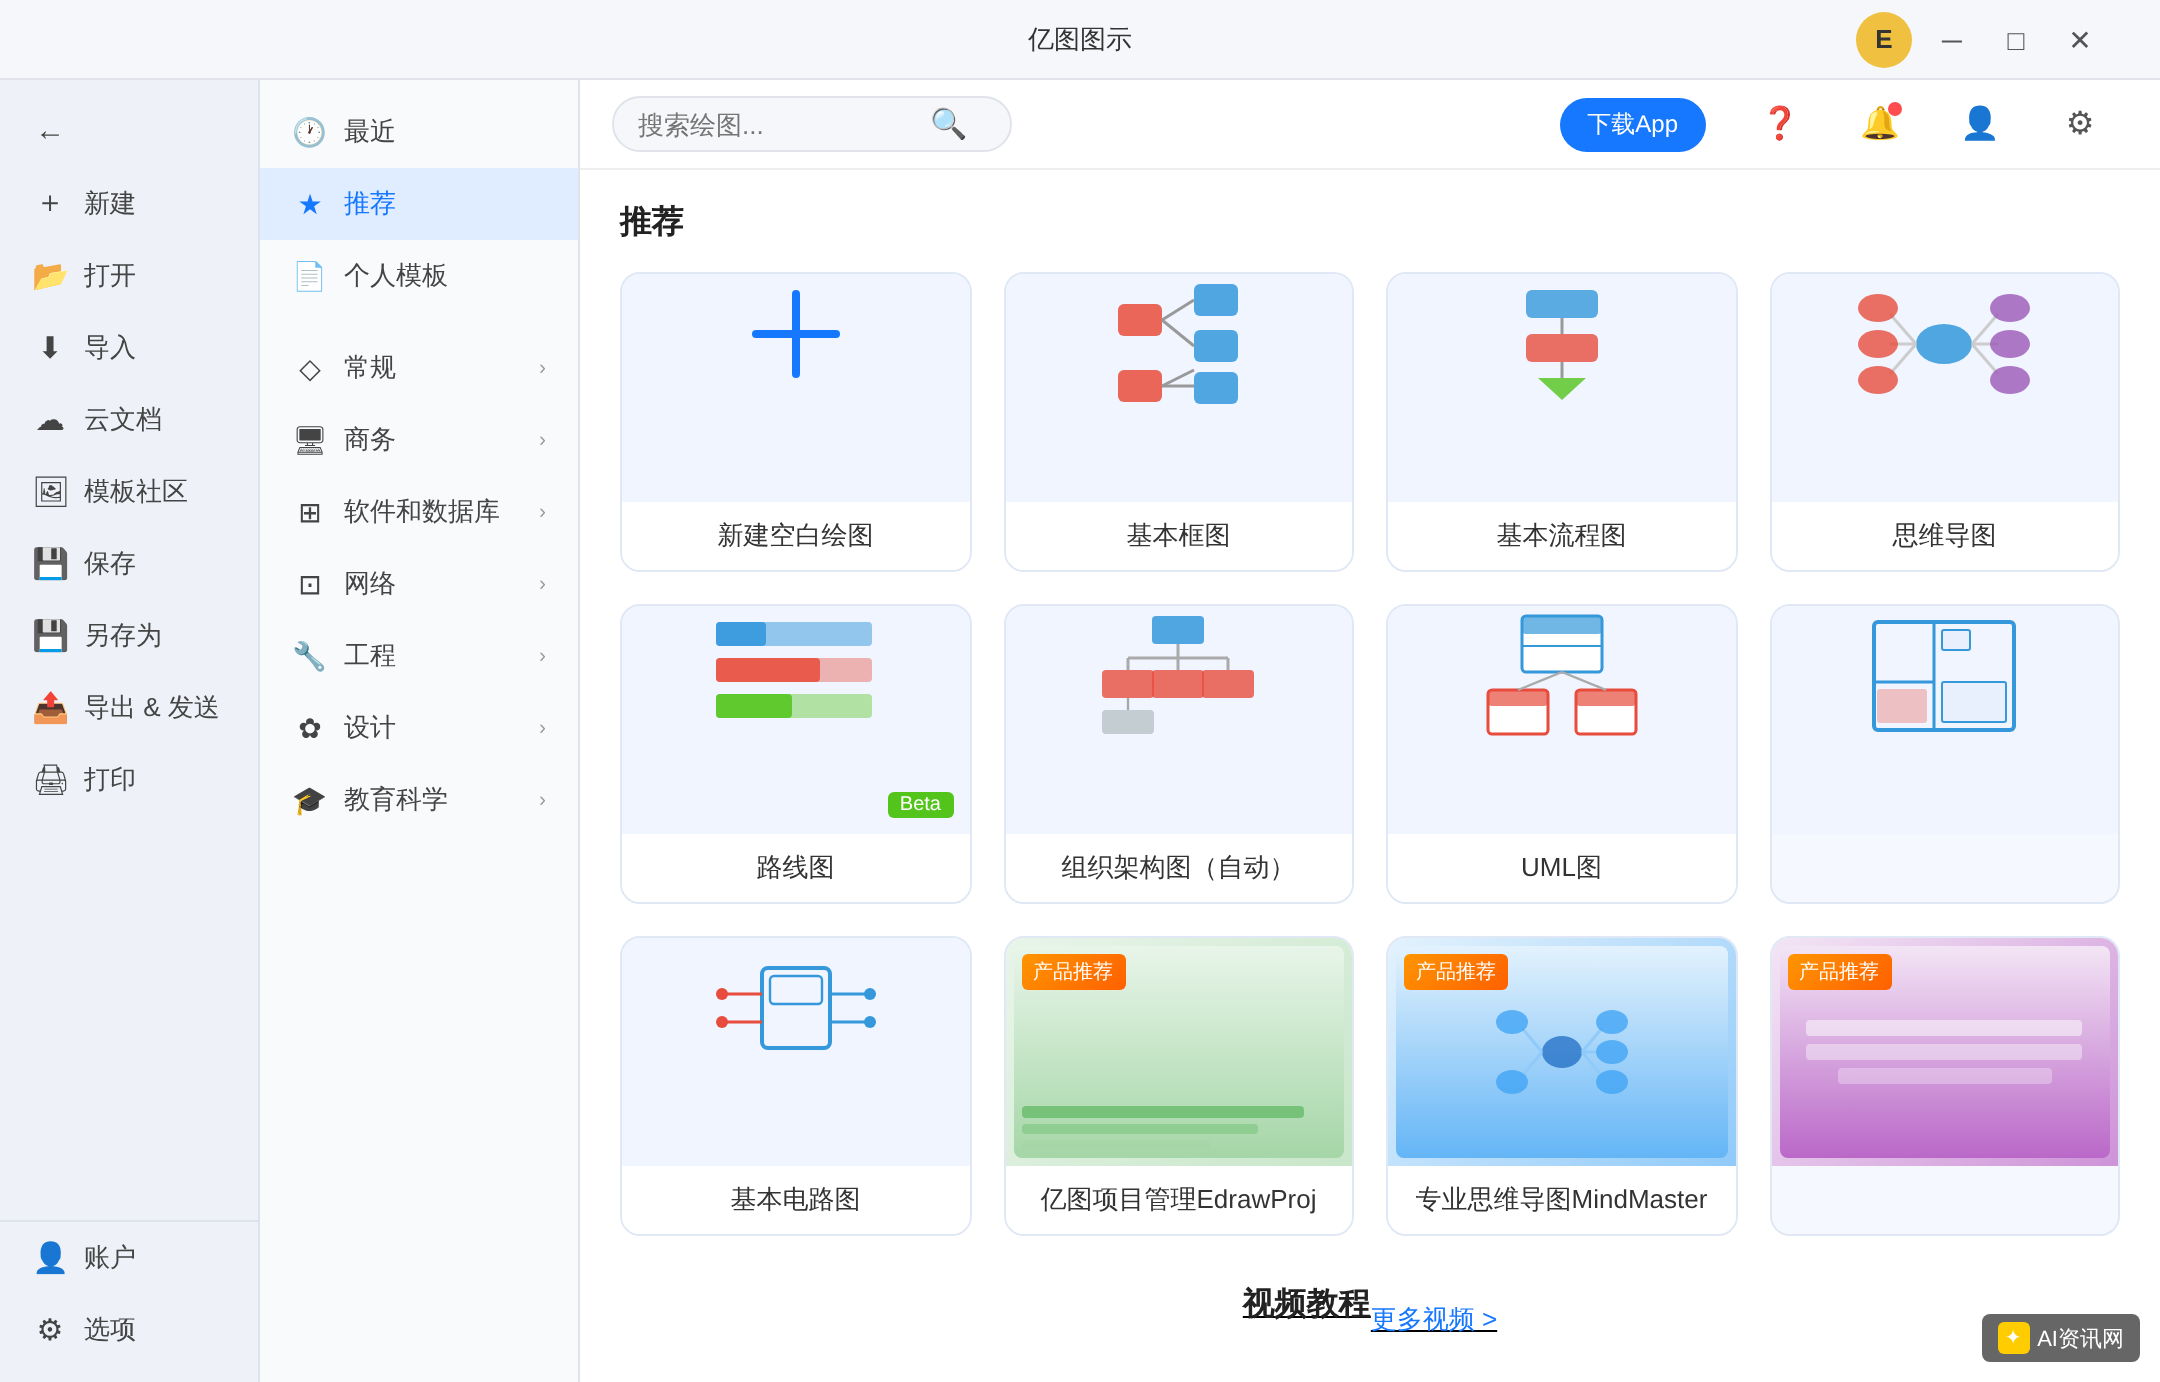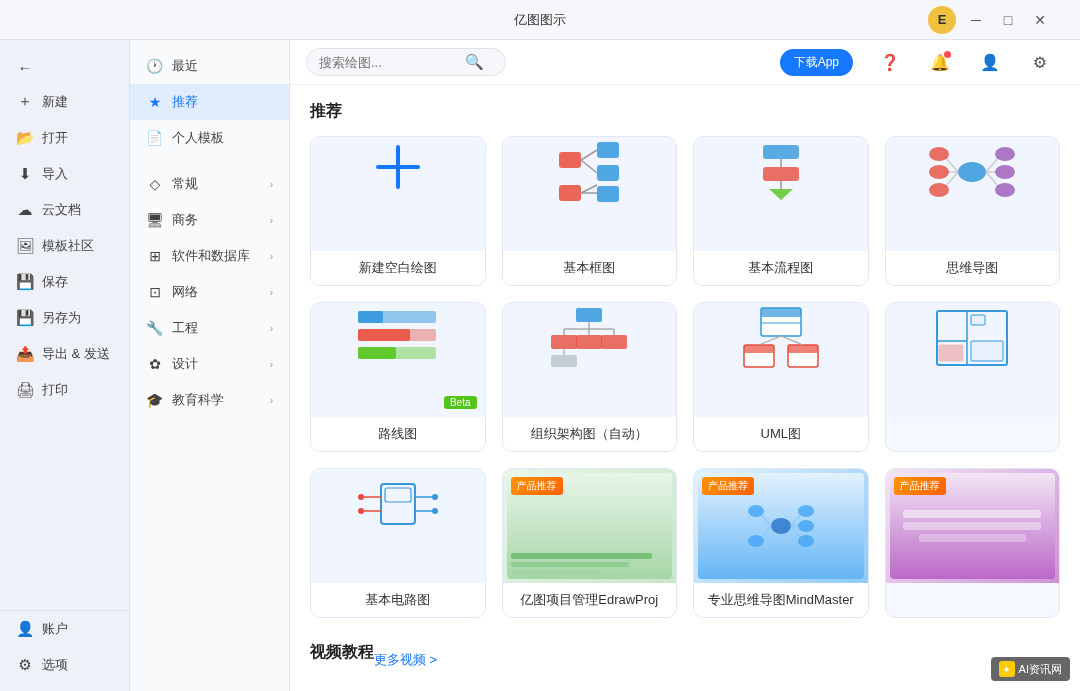--- a/index.html
+++ b/index.html
@@ -268,22 +268,23 @@
       color: white;
       font-size: 10px;
       padding: 2px 6px;
       border-radius: 3px;
     }
 
     
     .section-header {
       display: flex;
       align-items: center;
-      justify-content: flex-start;
+      justify-content: center;
       margin-bottom: 12px;
+      text-decoration: underline;
     }
     .more-link {
       color: #1677ff;
       font-size: 13px;
       cursor: pointer;
     }
     .video-grid {
       display: grid;
       grid-template-columns: repeat(4, 1fr);
       gap: 14px;

